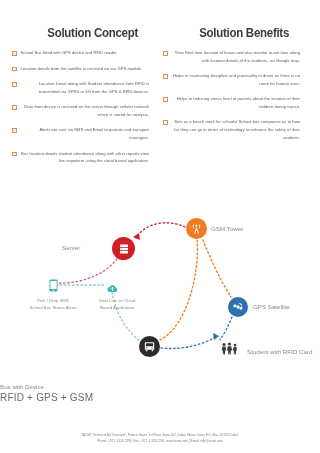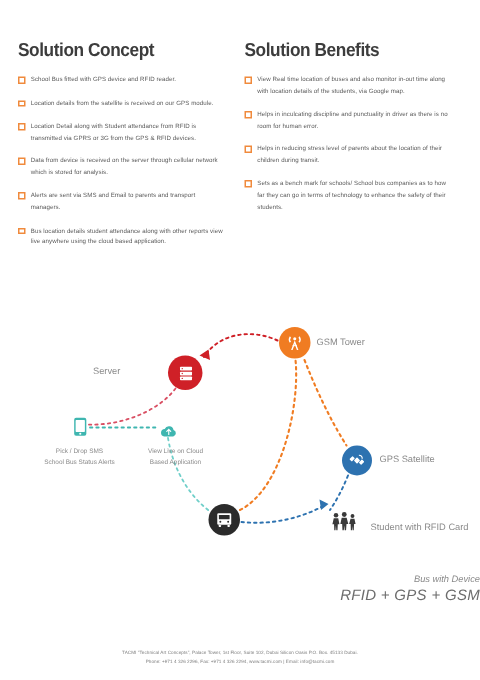--- a/index.html
+++ b/index.html
@@ -4,21 +4,21 @@
 <style>
   html,body{margin:0;padding:0;}
   body{
     width:320px;height:453px;background:#ffffff;
     font-family:"Liberation Sans",sans-serif;
     color:#404040;overflow:hidden;position:relative;
   }
   .page{position:relative;width:320px;height:453px;}
 
   
-  .cols{display:flex;padding:26px 20px 0 12px;box-sizing:border-box;gap:14px;}
+  .cols{display:flex;padding:26px 20px 0 12px;box-sizing:border-box;gap:14px;text-align:right;}
   .col{width:146px;}
   .col-title{
     font-size:12.5px;font-weight:bold;color:#3c3c3c;
     letter-spacing:-0.3px;margin:0 0 9px 0;
     font-family:"Liberation Sans Narrow","Liberation Sans",sans-serif;
     transform:scaleX(.92);transform-origin:left center;
   }
   .bullets{list-style:none;margin:0;padding:0;}
   .bullet{display:flex;gap:4px;margin-bottom:8px;align-items:flex-start;}
   .bullet-icon{
@@ -44,21 +44,21 @@
   .lbl-gsm{left:211px;top:225px;font-size:6.2px;color:#8a8a8a;}
   .lbl-server{left:62px;top:244px;font-size:6.2px;color:#8a8a8a;}
   .lbl-gps{left:253px;top:303px;font-size:6.2px;color:#8a8a8a;}
   .lbl-student{left:247px;top:348px;font-size:6.2px;color:#8a8a8a;}
 
   .lbl-sms{left:22px;top:298px;width:62px;text-align:center;
            font-size:4.3px;line-height:1.55;color:#8a8a8a;}
   .lbl-cloud{left:88px;top:298px;width:58px;text-align:center;
              font-size:4.3px;line-height:1.55;color:#8a8a8a;}
 
-  .center-cap{position:absolute;left:0;top:383px;width:320px;text-align:right;font-style:italic;}
+  .center-cap{position:absolute;left:0;top:383px;width:320px;text-align:left;}
   .cap1{font-size:6.2px;color:#8a8a8a;margin-bottom:2px;
         font-family:"Liberation Sans Narrow","Liberation Sans",sans-serif;}
   .cap2{font-size:10px;color:#6c6c6c;letter-spacing:.2px;
         font-family:"Liberation Sans Narrow","Liberation Sans",sans-serif;}
 
   .icon-phone{position:absolute;left:49px;top:278px;}
   .icon-cloud{position:absolute;left:106px;top:280px;}
   .icon-people{position:absolute;left:221px;top:341px;}
 
   

